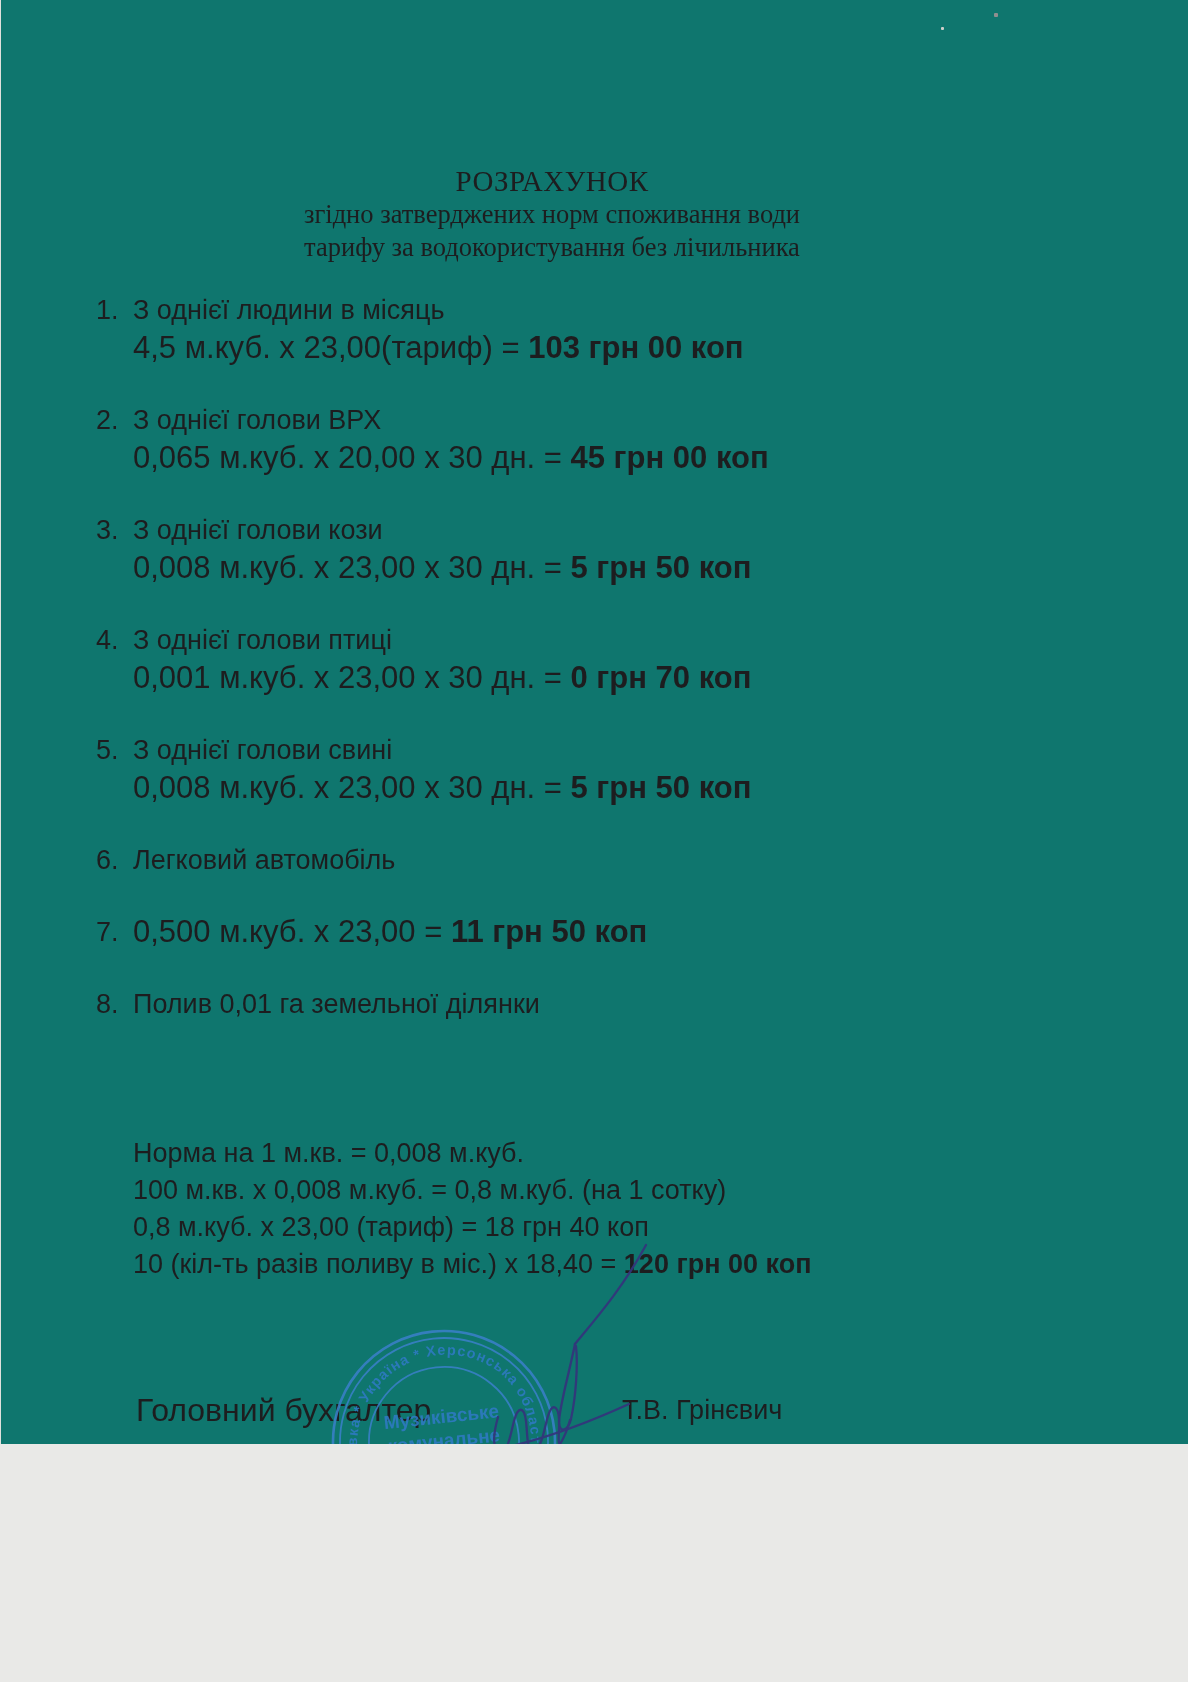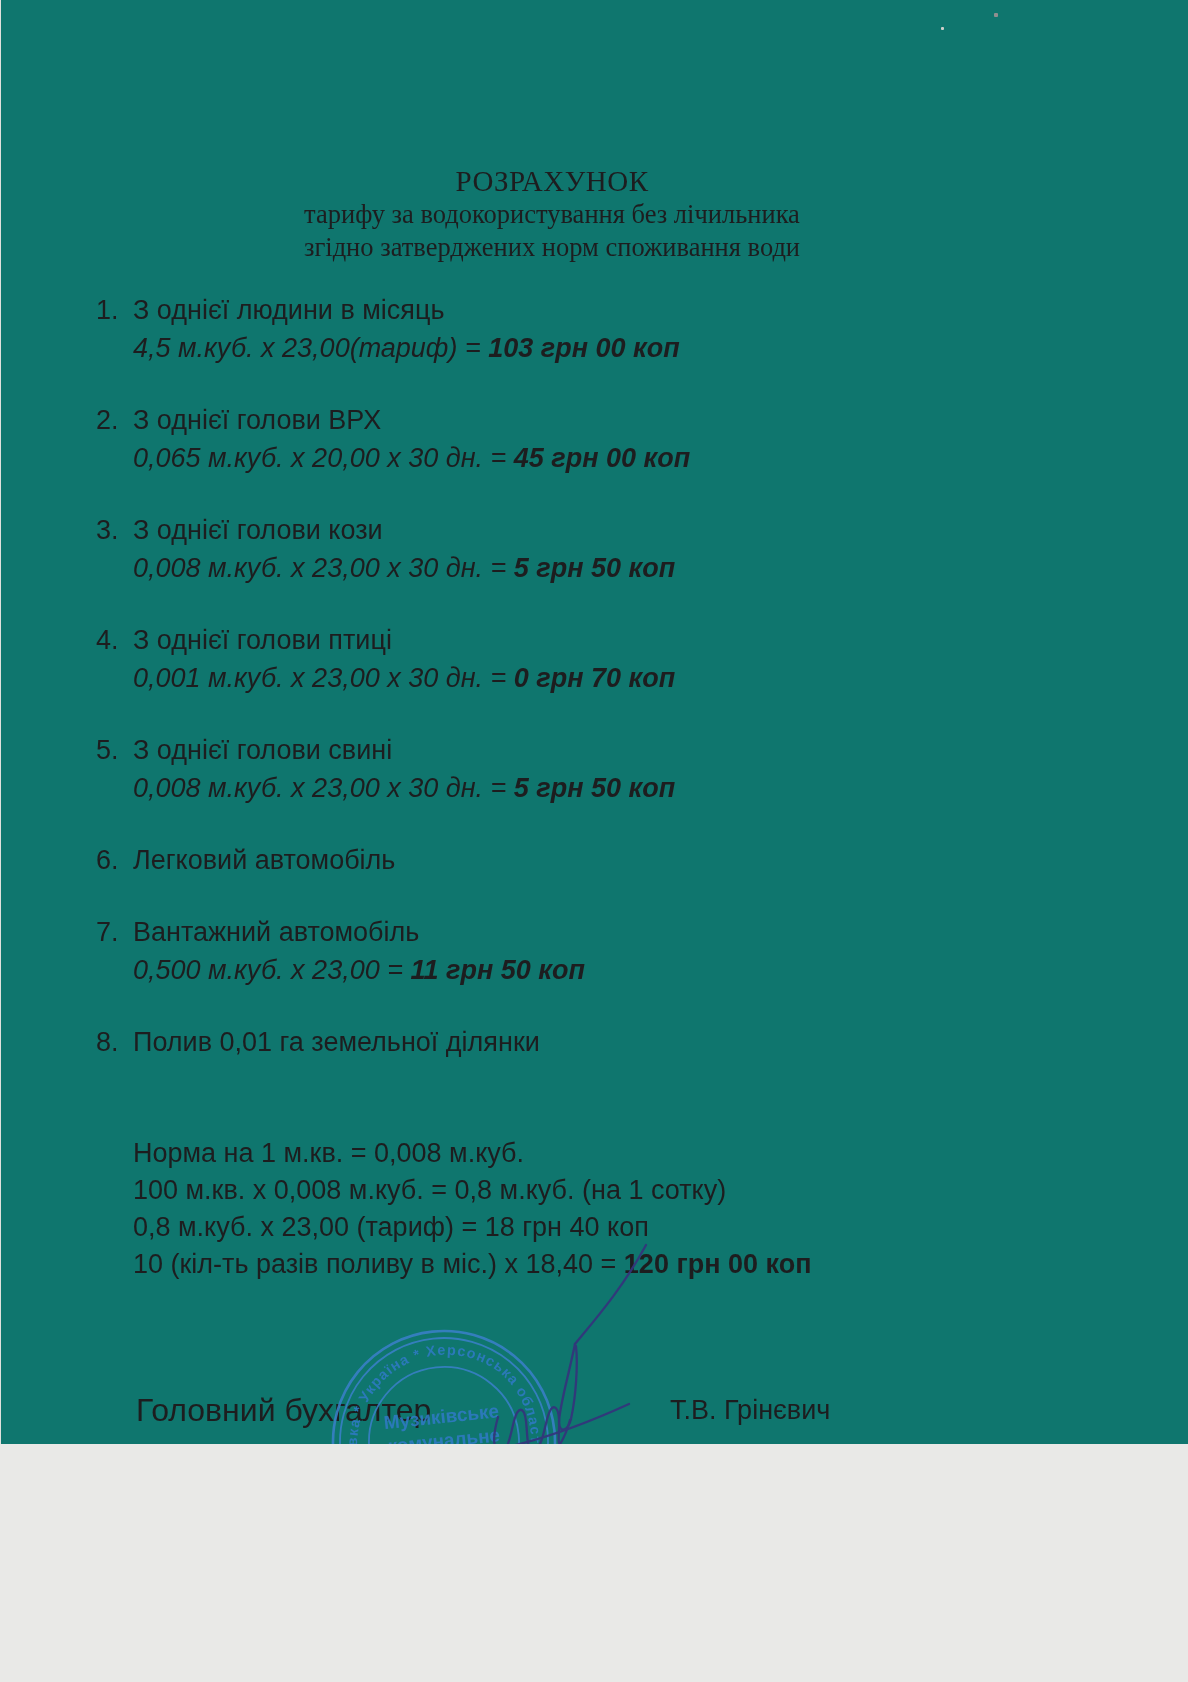--- a/index.html
+++ b/index.html
@@ -20,43 +20,43 @@
   }
   .doc-title{font-size:29px;line-height:33px;letter-spacing:.5px;}
   .doc-subtitle{font-size:26.5px;line-height:33px;}
   .calc-list{
     position:absolute;top:291px;left:95px;width:960px;
     margin:0;padding:0;list-style:none;
   }
   .calc-list li{display:flex;margin-bottom:34px;}
   .item-num{width:37px;flex:0 0 37px;font-size:27px;line-height:38px;}
   .item-title{font-size:27px;line-height:38px;}
-  .item-formula{font-size:27px;line-height:38px;font-style:italic;}
+  .item-formula{font-size:31px;line-height:38px;}
   .bold{font-weight:700;}
   .details{
     position:absolute;top:1135px;left:132px;
     font-size:27px;line-height:37px;
   }
   .signer-role{position:absolute;top:1395px;left:135px;font-size:32px;line-height:30px;}
-  .signer-name{position:absolute;top:1395px;left:669px;font-size:27px;line-height:30px;}
+  .signer-name{position:absolute;top:1395px;left:621px;font-size:27px;line-height:30px;}
   .stamp-svg{position:absolute;left:325px;top:1324px;opacity:.88;}
   .stamp-svg text{font-family:"Liberation Sans","DejaVu Sans",sans-serif;font-weight:700;}
   .signature-svg{position:absolute;left:470px;top:1230px;}
   .speck1{position:absolute;left:993px;top:13px;width:4px;height:4px;background:#8f8f8f;border-radius:1px;}
   .speck2{position:absolute;left:940px;top:27px;width:3px;height:3px;background:#cfcfcb;border-radius:1px;}
 </style>
 </head>
 <body>
 
 <div class="page">
 
   <div class="doc-header">
     <div class="doc-title">РОЗРАХУНОК</div>
+    <div class="doc-subtitle">згідно затверджених норм споживання води</div>
     <div class="doc-subtitle">тарифу за водокористування без лічильника</div>
-    <div class="doc-subtitle">згідно затверджених норм споживання води</div>
   </div>
 
   <ol class="calc-list">
     <li>
       <span class="item-num">1.</span>
       <div class="item-body">
         <div class="item-title">З однієї людини в місяць</div>
         <div class="item-formula"><span>4,5 м.куб. х 23,00(тариф) = </span><span class="bold">103 грн 00 коп</span></div>
       </div>
     </li>
@@ -90,21 +90,20 @@
     </li>
     <li>
       <span class="item-num">6.</span>
       <div class="item-body">
         <div class="item-title">Легковий автомобіль</div>
       </div>
     </li>
     <li>
       <span class="item-num">7.</span>
       <div class="item-body">
-        <div class="item-title">Вантажний автомобіль</div>
         <div class="item-formula"><span>0,500 м.куб. х 23,00 = </span><span class="bold">11 грн 50 коп</span></div>
       </div>
     </li>
     <li>
       <span class="item-num">8.</span>
       <div class="item-body">
         <div class="item-title">Полив 0,01 га земельної ділянки</div>
         <div class="item-formula"><span></span><span class="bold"></span></div>
       </div>
     </li>

